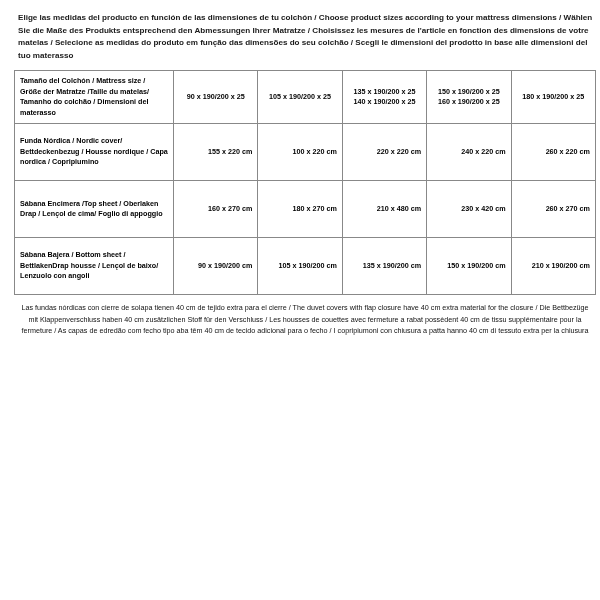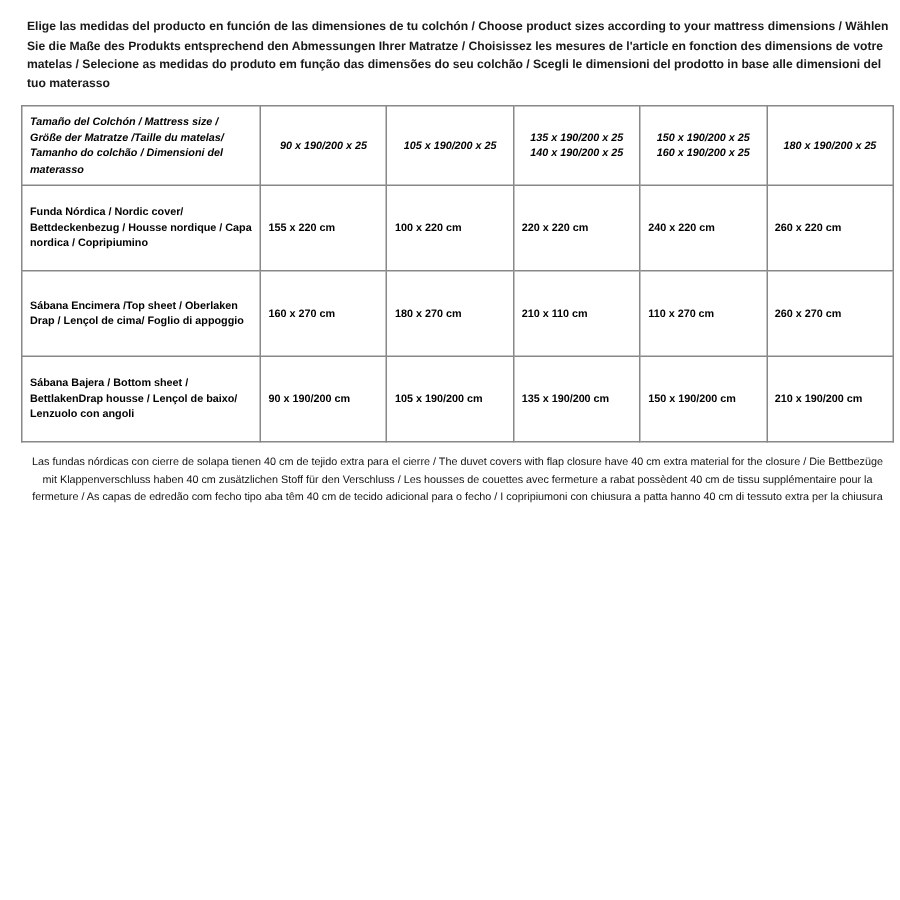--- a/index.html
+++ b/index.html
@@ -41,33 +41,32 @@
     font-size: 7.2px;
     line-height: 1.45;
     padding: 3px 5px;
   }
   td.rowhead {
     font-weight: bold;
     text-align: left;
     width: 148px;
   }
   td.val {
-    text-align: left;
+    text-align: right;
     font-weight: bold;
     width: 86.8px;
   }
   td.headcell {
     text-align: center;
     font-weight: bold;
     font-size: 7.2px;
     line-height: 1.5;
   }
   tr.headrow td {
     height: 46px;
-    font-style: italic;
   }
   tr.datarow td {
     height: 50px;
   }
   tr.r-almohada td { height: 40px; }
   tr.r-colcha td { height: 40px; }
   tr.r-saco td { height: 42px; }
   .footnote {
     font-size: 7.2px;
     line-height: 1.6;
@@ -100,22 +99,22 @@
         <td class="val">100 x 220 cm</td>
         <td class="val">220 x 220 cm</td>
         <td class="val">240 x 220 cm</td>
         <td class="val">260 x 220 cm</td>
       </tr>
 
       <tr class="datarow r-encimera">
         <td class="rowhead">Sábana Encimera /Top sheet / Oberlaken Drap / Lençol de cima/ Foglio di appoggio</td>
         <td class="val">160 x 270 cm</td>
         <td class="val">180 x 270 cm</td>
-        <td class="val">210 x 110 cm</td>
-        <td class="val">110 x 270 cm</td>
+        <td class="val">210 x 480 cm</td>
+        <td class="val">230 x 420 cm</td>
         <td class="val">260 x 270 cm</td>
       </tr>
 
       <tr class="datarow r-bajera">
         <td class="rowhead">Sábana Bajera / Bottom sheet / BettlakenDrap housse / Lençol de baixo/ Lenzuolo con angoli</td>
         <td class="val">90 x 190/200 cm</td>
         <td class="val">105 x 190/200 cm</td>
         <td class="val">135 x 190/200 cm</td>
         <td class="val">150 x 190/200 cm</td>
         <td class="val">210 x 190/200 cm</td>

